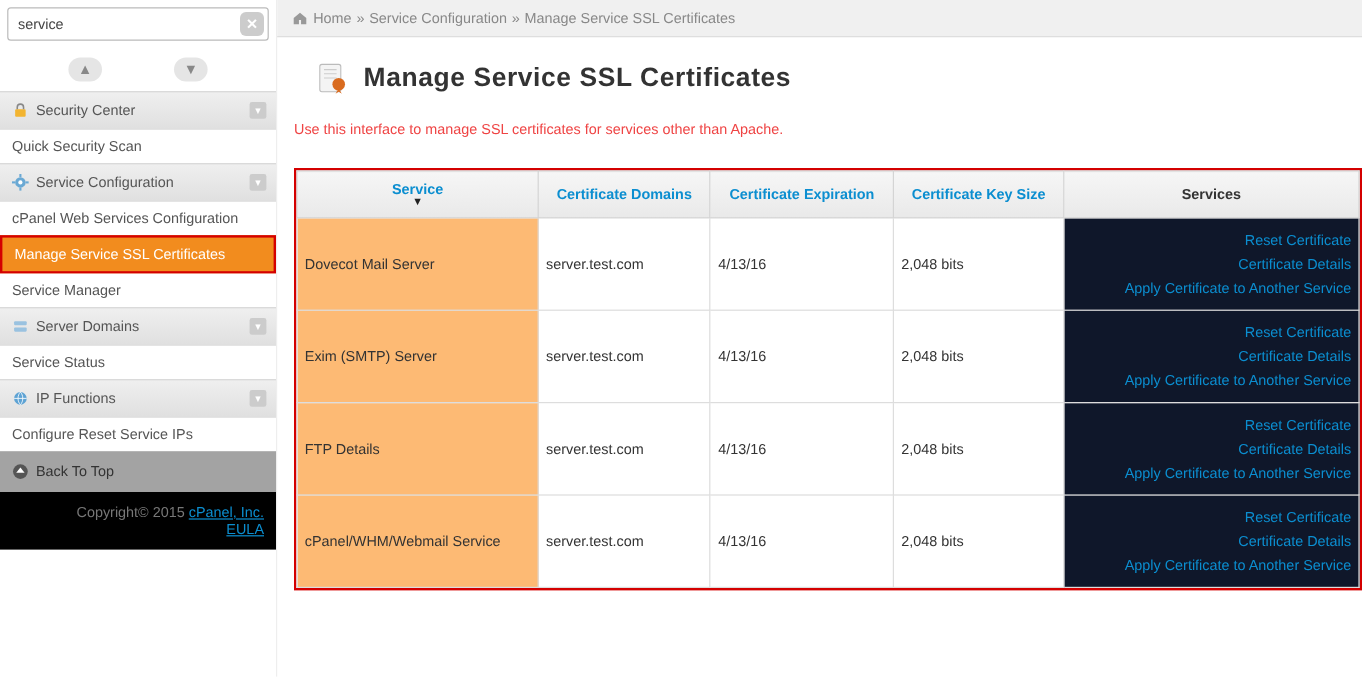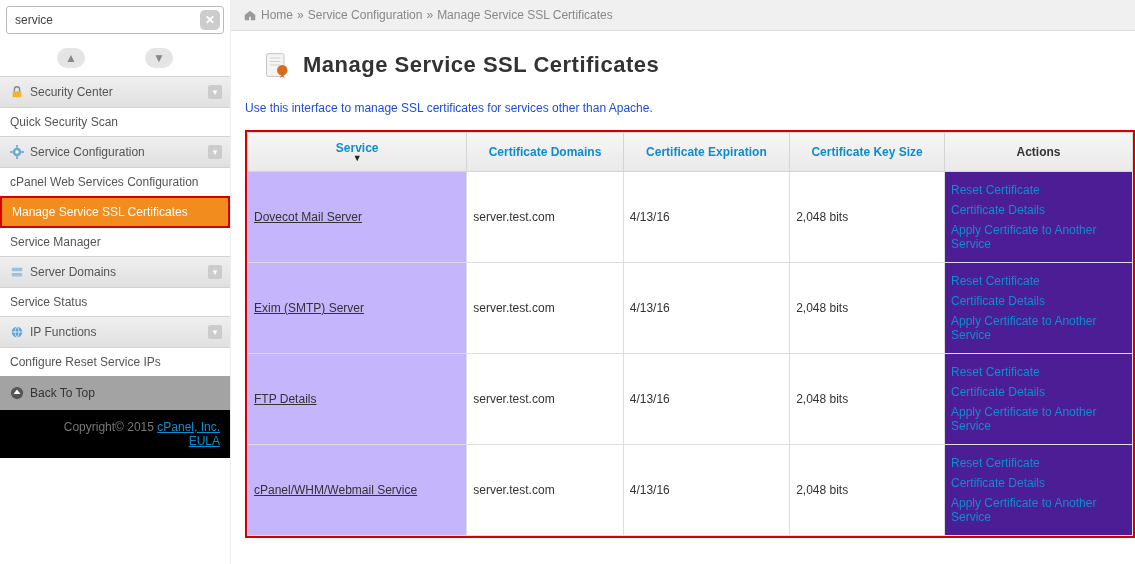--- a/index.html
+++ b/index.html
@@ -19,30 +19,30 @@
 .nav-icon { width: 14px; height: 14px; display: inline-flex; align-items: center; justify-content: center; }
 .back-top { padding: 10px; color: #333; display: flex; align-items: center; gap: 6px; cursor: pointer; background: #a3a3a3; }
 .copyright { padding: 10px; text-align: right; color: #777; background: #000000; }
 .copyright a { color: #0b8ed0; text-decoration: underline; }
 .content { flex: 1; display: flex; flex-direction: column; }
 .breadcrumb-bar { background: #f0f0f0; border-bottom: 1px solid #dedede; padding: 8px 12px; display: flex; align-items: flex-start; gap: 4px; color: #888; }
 .breadcrumb-bar a { color: #888; text-decoration: none; }
 .main-body { padding: 20px 0 18px 14px; }
 .page-title-row { display: flex; align-items: center; gap: 12px; margin-bottom: 22px; padding-left: 18px; }
 .page-title { font-size: 22px; font-weight: bold; color: #333; letter-spacing: 0.5px; }
-.description { color: #1d4ed8; margin-bottom: 15px; }
+.description { color: #ef4444; margin-bottom: 25px; }
 .cert-icon { width: 28px; height: 28px; }
 .table-wrap { border: 2px solid #d40000; }
 table { width: 100%; border-collapse: collapse; }
 th { background: linear-gradient(#f6f6f6,#e9e9e9); padding: 8px 6px; color: #333; font-weight: bold; text-align: center; border: 1px solid #d4d4d4; font-size: 12px; }
 th.sorted { color: #0b8ed0; cursor: pointer; }
 .sort-arrow { font-size: 9px; color: #222; display: block; margin-top: -2px; }
 td { padding: 8px 6px; border: 1px solid #ddd; color: #333; vertical-align: middle; }
-td.svc { background: #c4b5fd; text-decoration: underline; }
-td.actions { width: 188px; background: #4c1d95; }
+td.svc { background: #fdba74; }
+td.actions { width: 246px; background: #0f172a; text-align: right; }
 .action-link { color: #0b8ed0; display: block; padding: 3px 0; cursor: pointer; }
 </style>
 </head>
 <body>
 
 <div class="viewport">
 
   <div class="sidebar">
     <div class="search-row">
       <div class="search-wrap">
@@ -162,21 +162,21 @@
         <table>
           <thead>
             <tr>
               <th class="sorted">
                 <span>Service</span>
                 <span class="sort-arrow">▼</span>
               </th>
               <th class="sorted">Certificate Domains</th>
               <th class="sorted">Certificate Expiration</th>
               <th class="sorted">Certificate Key Size</th>
-              <th>Actions</th>
+              <th>Services</th>
             </tr>
           </thead>
           <tbody>
             <tr>
               <td class="svc">Dovecot Mail Server</td>
               <td>server.test.com</td>
               <td>4/13/16</td>
               <td>2,048 bits</td>
               <td class="actions">
                 <span class="action-link">Reset Certificate</span>

